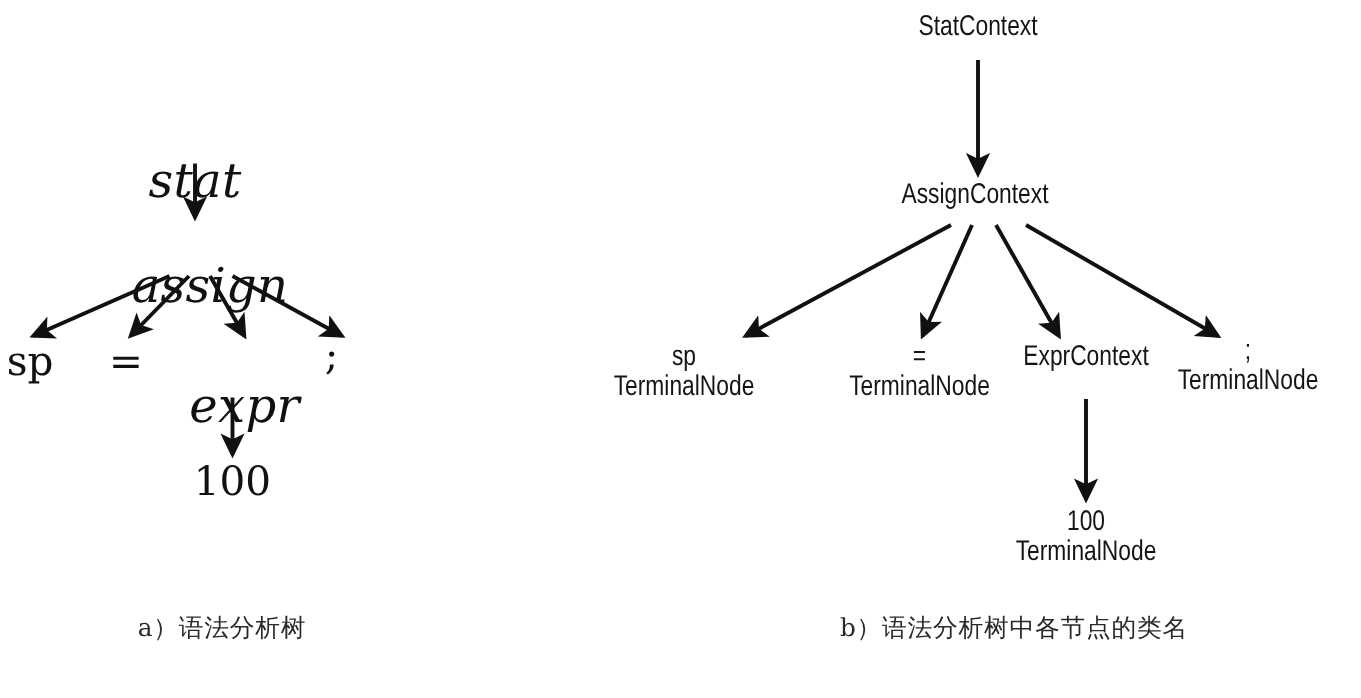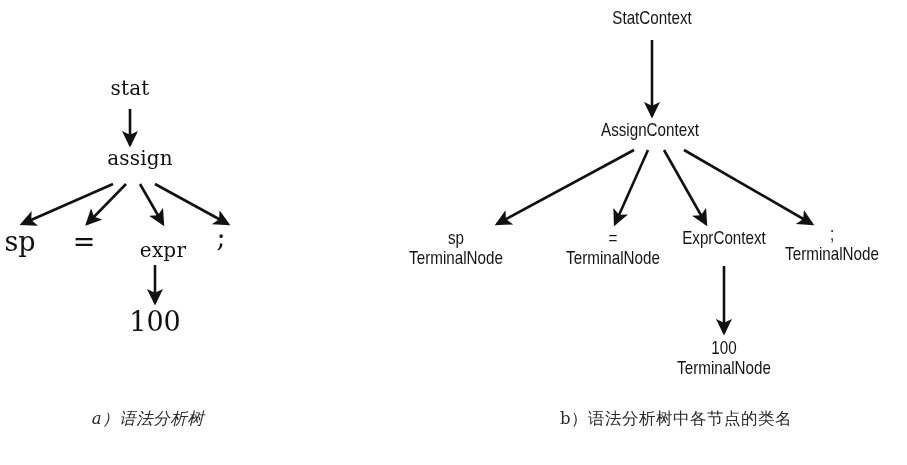--- a/index.html
+++ b/index.html
@@ -34,22 +34,24 @@
     text-align: center;
     transform: translateX(-50%);
     line-height: 1.02;
   }
   
   .lt {
     font-family: "DejaVu Serif", "Liberation Serif", serif;
     color: #111111;
   }
   .lt-italic {
-    font-size: 20px;
+    font-style: italic;
+    font-size: 32px;
     letter-spacing: 0.2px;
+    margin-top: 26px;
   }
   .lt-plain {
     font-style: normal;
     font-size: 27px;
   }
   
   .rt {
     font-family: "Liberation Sans Narrow", "Liberation Sans", sans-serif;
     color: #151515;
     font-size: 19px;
@@ -101,27 +103,27 @@
   <div>
 
     <div class="node lt lt-italic" style="left:130px; top:78px;">stat</div>
 
     <div class="node lt lt-italic" style="left:140px; top:148px;">assign</div>
 
     <div class="node lt lt-plain" style="left:20px; top:228px;">sp</div>
 
     <div class="node lt lt-plain" style="left:84px; top:228px;">=</div>
 
-    <div class="node lt lt-italic" style="left:163px; top:240px;">expr</div>
+    <div class="node lt lt-italic" style="left:163px; top:228px;">expr</div>
 
     <div class="node lt lt-plain" style="left:221px; top:224px;">;</div>
 
     <div class="node lt lt-plain" style="left:155px; top:308px;">100</div>
 
-    <div class="caption" style="left:148px; top:408px;font-style:italic;">a）语法分析树</div>
+    <div class="caption" style="left:148px; top:408px;">a）语法分析树</div>
   </div>
 
   <div>
 
     <div class="node rt" style="left:652px; top:8px;">
       <span class="l1">StatContext</span>
     </div>
 
     <div class="node rt" style="left:650px; top:120px;">
       <span class="l1">AssignContext</span>

